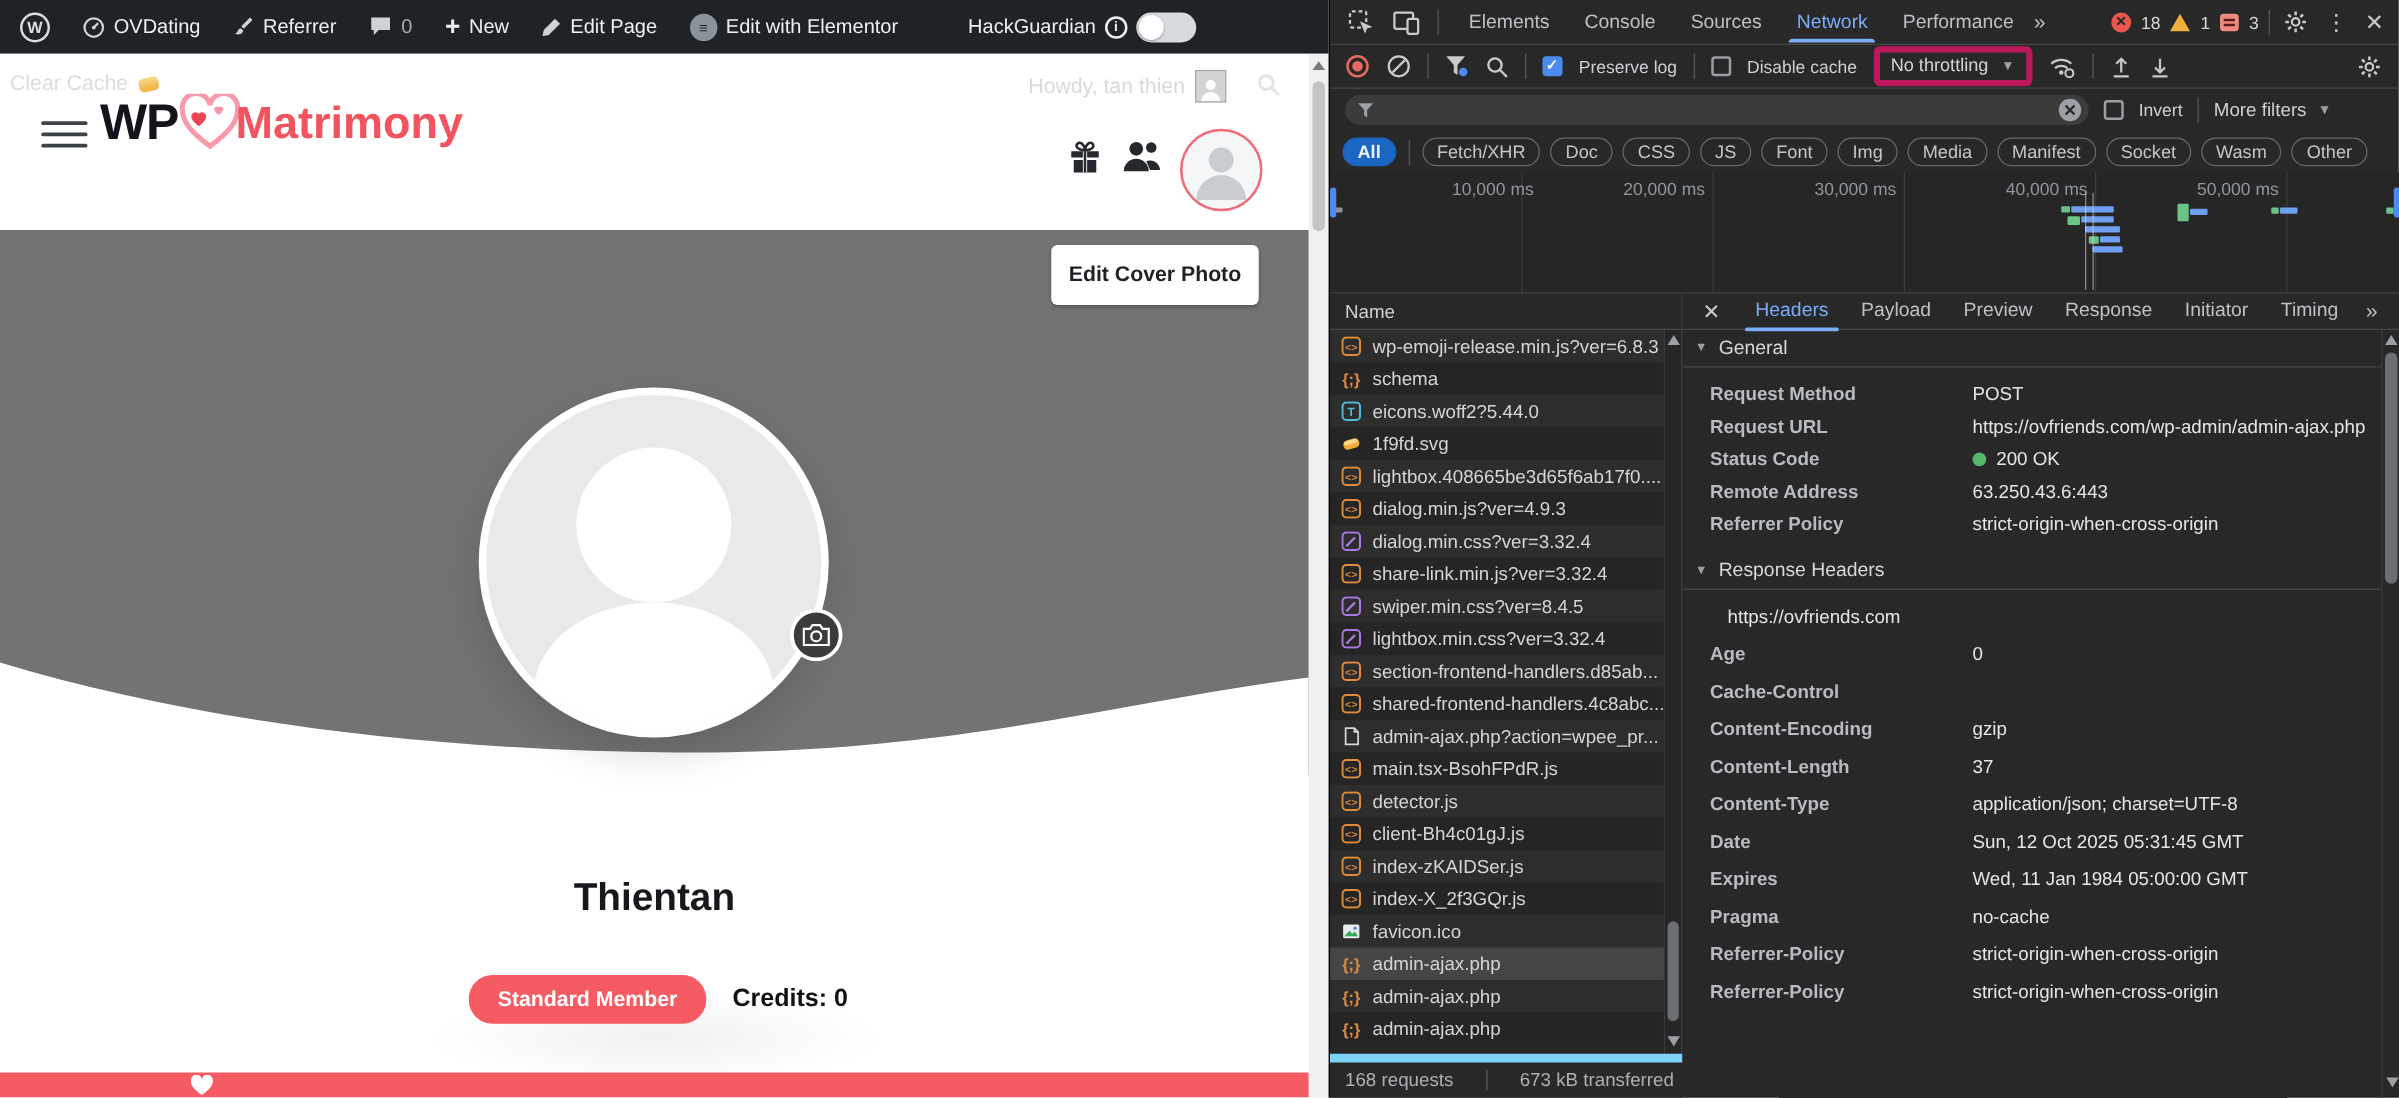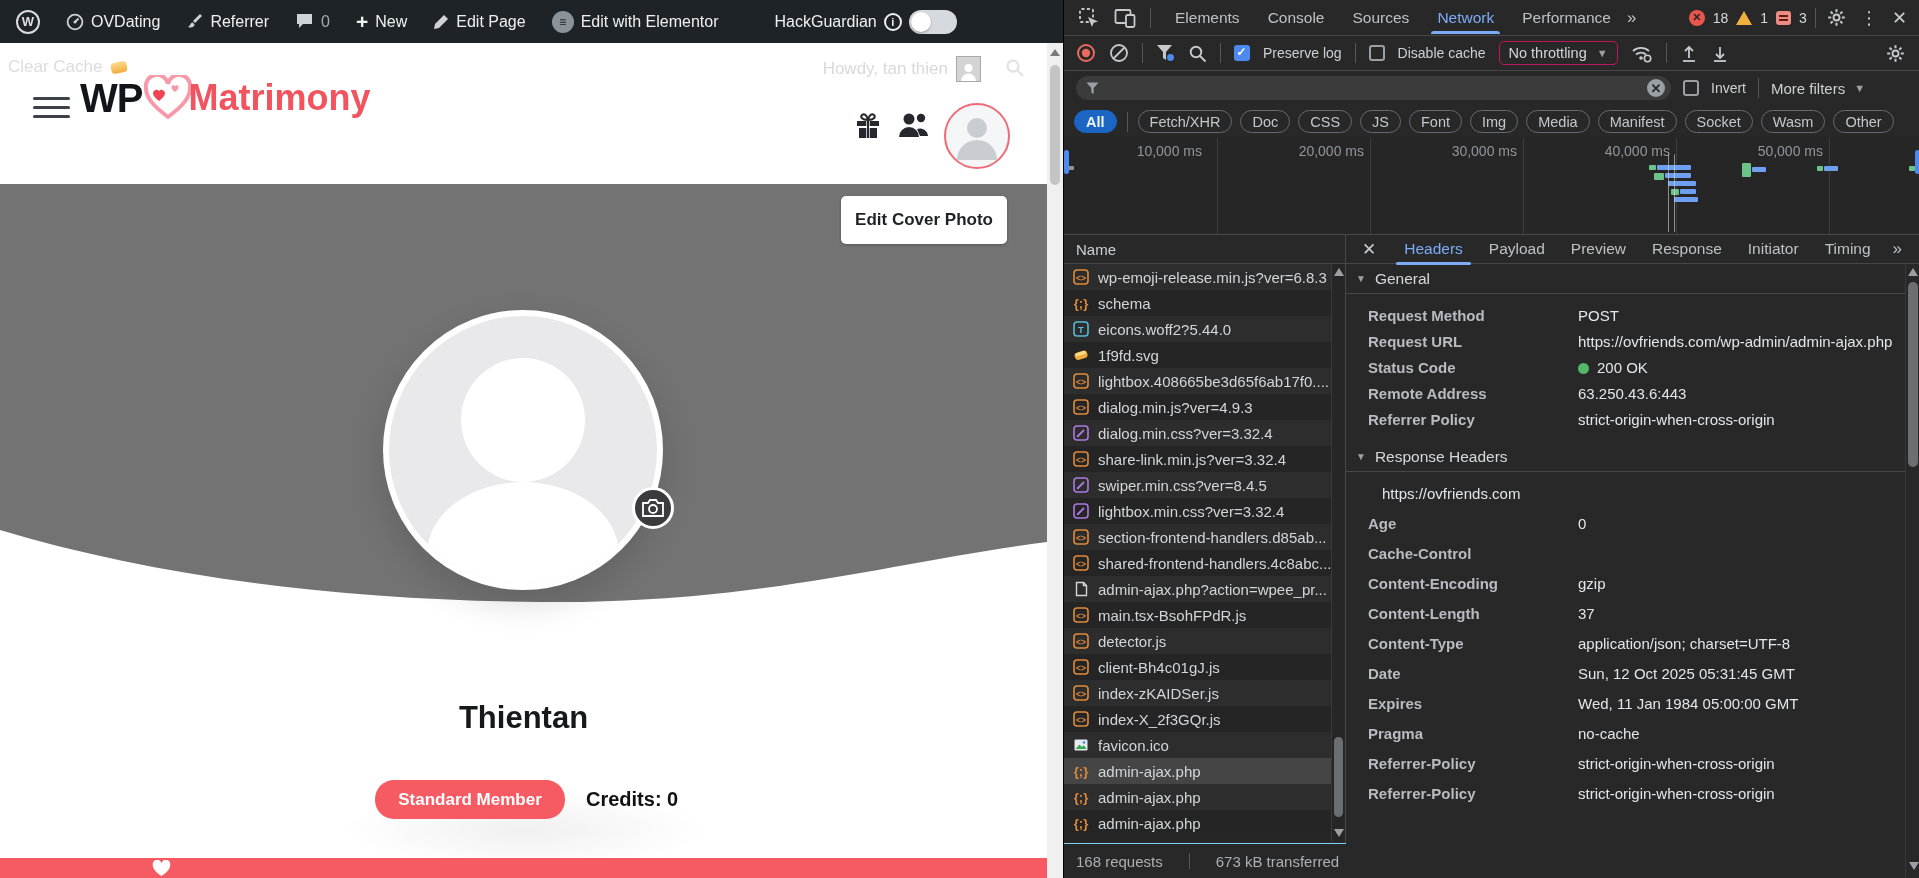--- a/index.html
+++ b/index.html
@@ -96,21 +96,21 @@
   .icon-btn { color:#c7cacD; font-size:18px; cursor:pointer; padding:0 3px; }
 
   
   #dt-nettb { position:absolute; left:0; top:36px; width:856px; height:35px; border-bottom:1px solid #474747;
     display:flex; align-items:center; gap:13px; padding:0 12px; }
   .cb { width:16px; height:16px; border-radius:3px; flex:0 0 auto; }
   .cb.on { background:#4d8af0; position:relative; }
   .cb.on::after { content:"\2713"; position:absolute; left:2.5px; top:-0.5px; color:#fff; font-size:12px; font-weight:bold; }
   .cb.off { border:2px solid #9aa0a6; background:transparent; }
   .tb-label { color:#cdd0d4; font-size:14px; white-space:nowrap; }
-  #throttle { display:flex; align-items:center; gap:10px; border:1px solid #be185d; border-radius:5px;
+  #throttle { display:flex; align-items:center; gap:10px; border:5px solid #be185d; border-radius:5px;
     padding:3px 9px; color:#d3d5d9; font-size:14.5px; cursor:pointer; }
   #throttle .car { font-size:11px; color:#9aa0a6; }
 
   
   #dt-filterrow { position:absolute; left:0; top:71px; width:856px; height:34px; display:flex; align-items:center; padding:0 12px; gap:12px; }
   #filter-input { flex:0 0 595px; height:24px; background:#3b3b3b; border-radius:12px; position:relative;
     display:flex; align-items:center; padding-left:10px; }
   #filter-clear { position:absolute; right:6px; top:3px; width:18px; height:18px; border-radius:50%; background:#9aa0a6;
     color:#282828; font-size:13px; font-weight:bold; display:flex; align-items:center; justify-content:center; cursor:pointer; }
   #more-filters { display:flex; align-items:center; gap:9px; color:#cdd0d4; font-size:15px; cursor:pointer; white-space:nowrap; }
@@ -145,21 +145,21 @@
   .fic { width:16px; height:16px; flex:0 0 auto; }
   .fetch-ic { width:16px; text-align:center; color:#e08a3c; font-weight:bold; font-size:13px; flex:0 0 auto; }
   
   #name-scroll { position:absolute; right:0; top:29px; width:14px; height:579px; border-left:1px solid #3a3a3a; }
   .dt-arr { width:0; height:0; border-left:5px solid transparent; border-right:5px solid transparent; margin:4px auto; }
   .dt-arr.up { border-bottom:8px solid #9aa0a6; }
   .dt-arr.dn { border-top:8px solid #9aa0a6; }
   #name-thumb { position:absolute; left:2px; top:473px; width:9px; height:80px; background:#6b6f73; border-radius:5px; }
   #name-scroll .dn { position:absolute; bottom:2px; left:2px; }
   
-  #summary { position:absolute; left:0; bottom:0; width:282px; height:35px; border-top:1px solid #7dd3fc;
+  #summary { position:absolute; left:0; bottom:0; width:282px; height:35px; border-top:7px solid #7dd3fc;
     display:flex; align-items:center; gap:26px; padding-left:12px; color:#abb0b5; font-size:15px; background:#282828; overflow:hidden; white-space:nowrap;}
   .sum-sep { width:1px; height:16px; background:#5a5a5a; flex:0 0 auto; }
 
   
   #details { flex:1; position:relative; background:#282828; overflow:hidden; }
   #det-tabs { height:29px; border-bottom:1px solid #474747; display:flex; align-items:center; gap:20px; padding:0 10px; }
   #det-close { color:#c7cacd; font-size:17px; cursor:pointer; padding:0 6px; }
   .det-tab { position:relative; color:#bdc1c6; font-size:15.5px; padding:4px 2px; cursor:pointer; white-space:nowrap; }
   .det-tab.sel { color:#7cacf8; }
   .det-tab.sel::after { content:""; position:absolute; left:-6px; right:-6px; bottom:-3px; height:3px; background:#7cacf8; border-radius:3px; }
@@ -496,21 +496,21 @@
       <span class="pill ">Img</span>
       <span class="pill ">Media</span>
       <span class="pill ">Manifest</span>
       <span class="pill ">Socket</span>
       <span class="pill ">Wasm</span>
       <span class="pill ">Other</span>
     </div>
 
   <div id="dt-timeline">
       <div class="grid" style="left:153px"></div>
-      <span class="tick" style="left:144px">10,000 ms</span>
+      <span class="tick" style="left:169px">10,000 ms</span>
       <div class="grid" style="left:306px"></div>
       <span class="tick" style="left:306px">20,000 ms</span>
       <div class="grid" style="left:459px"></div>
       <span class="tick" style="left:459px">30,000 ms</span>
       <div class="grid" style="left:612px"></div>
       <span class="tick" style="left:612px">40,000 ms</span>
       <div class="grid" style="left:765px"></div>
       <span class="tick" style="left:765px">50,000 ms</span>
       <div class="tl-bar tl-gray" style="left:2px;top:28px;width:8px;height:4px"></div>
       <div class="tl-bar tl-green" style="left:585px;top:27px;width:7px;height:5px"></div>

